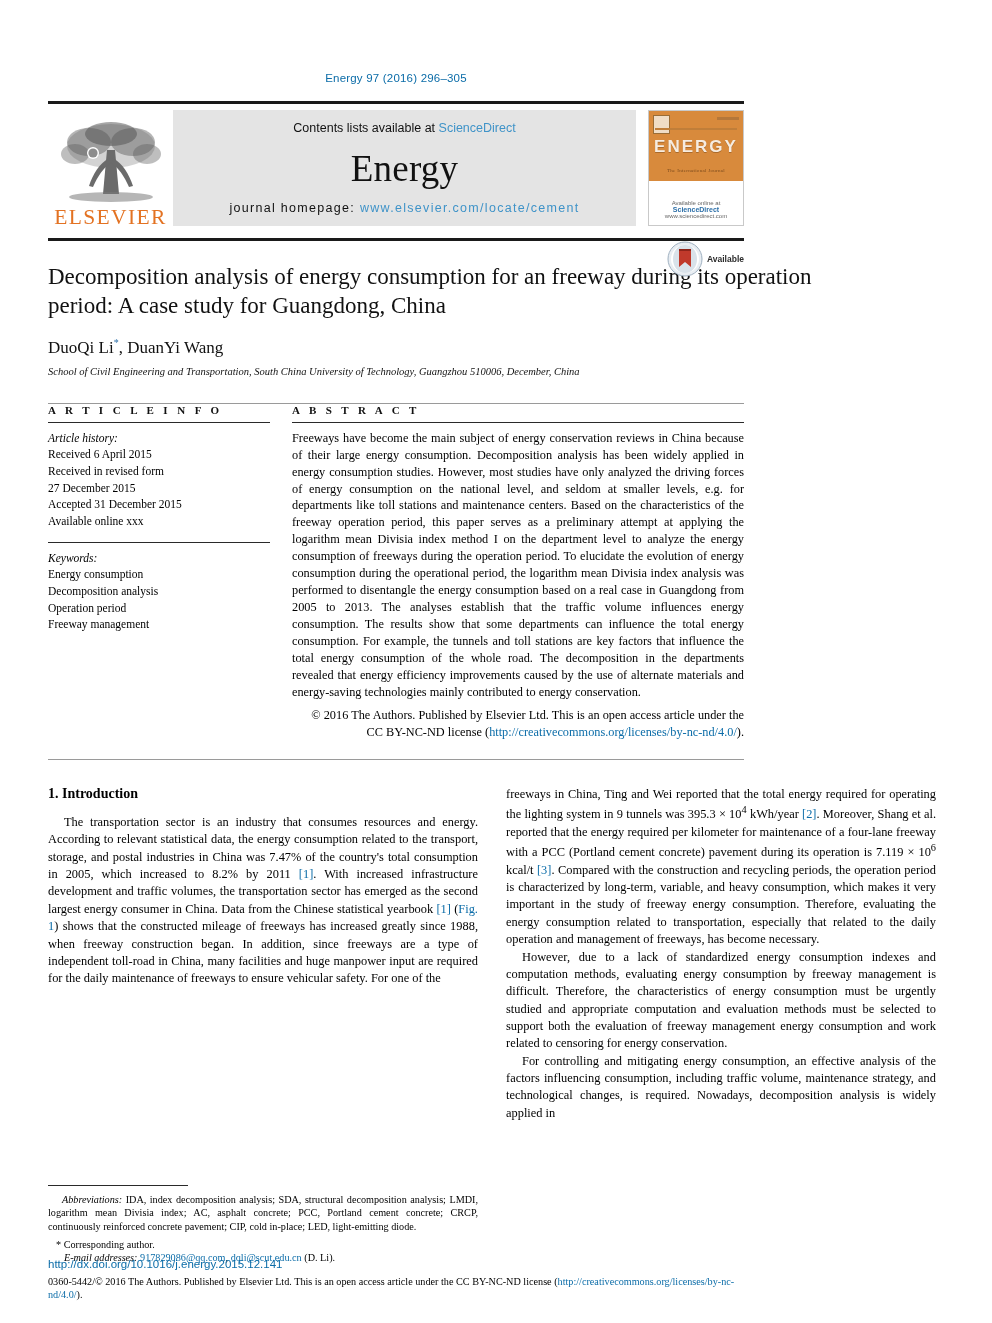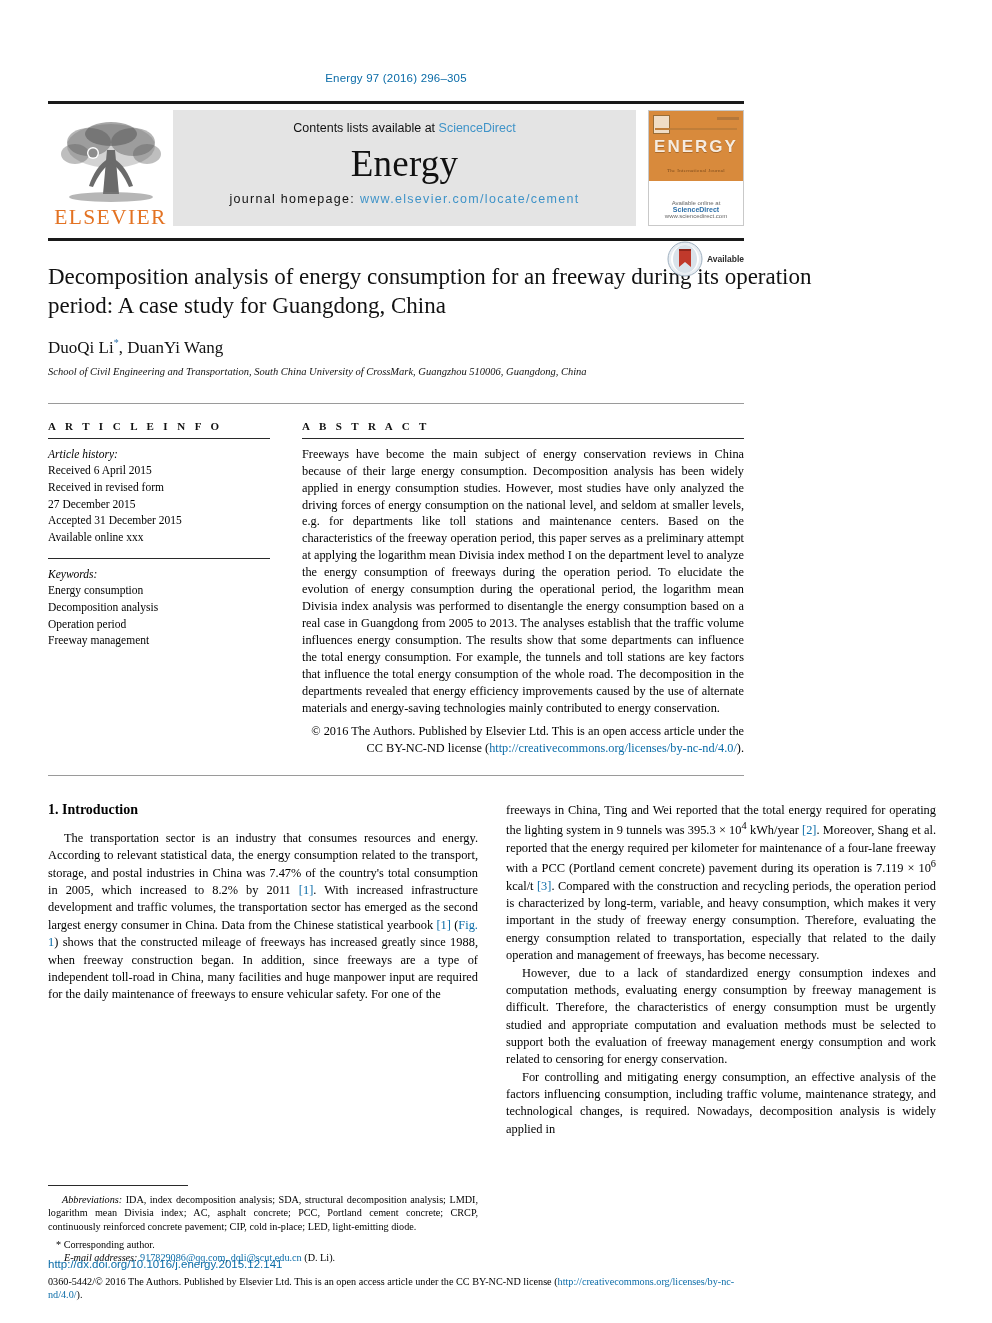--- a/index.html
+++ b/index.html
@@ -61,21 +61,21 @@
     margin-top: 1px;
   }
   .masthead-center {
     flex: 1 1 auto;
     background: #e4e4e4;
     margin: 6px 0 6px 0;
     display: flex;
     flex-direction: column;
     align-items: center;
     justify-content: space-between;
-    padding: 11px 0 20px 0;
+    padding: 11px 0 11px 0;
     box-sizing: border-box;
   }
   .contents-line {
     font-family: "Liberation Sans", sans-serif;
     font-size: 12.5px;
     color: #111;
   }
   .contents-line .sd {
     color: #3f93c8;
   }
@@ -207,23 +207,22 @@
     font-family: "Liberation Sans", sans-serif;
     font-size: 8.5px;
     font-weight: bold;
     color: #2b2b2b;
   }
 
   
   .info-abstract {
     margin-top: 26px;
     border-top: 1px solid #9a9a9a;
-    padding-top: 16px;
-    display: flex;
-    gap: 32px;
+    display: flex;
+    gap: 22px;
   }
   .col-info { width: 222px; flex: 0 0 222px; }
   .col-abstract { flex: 1 1 auto; }
   .sec-head {
     font-family: "Liberation Serif", serif;
     font-size: 11px;
     font-weight: bold;
     letter-spacing: 3.4px;
     color: #111;
     margin-bottom: 6px;
@@ -388,21 +387,21 @@
       </svg>
       <span class="crossmark-label">Available</span>
     </div>
 
     <h1 class="paper-title">Decomposition analysis of energy consumption for an freeway during its operation period: A case study for Guangdong, China</h1>
 
     <div class="authors">
       <span>DuoQi Li</span><sup>*</sup><span>, DuanYi Wang</span>
     </div>
 
-    <div class="affiliation">School of Civil Engineering and Transportation, South China University of CrossMark, Guangzhou 510006, Guangdong, China</div>
+    <div class="affiliation">School of Civil Engineering and Transportation, South China University of Technology, Guangzhou 510006, December, China</div>
   </div>
 
   <div class="info-abstract">
 
     <div class="col-info">
       <div class="sec-head">A R T I C L E   I N F O</div>
       <div class="hr-thin"></div>
       <div class="hist-label">Article history:</div>
       <div class="hist-lines">
         <div>Received 6 April 2015</div>

